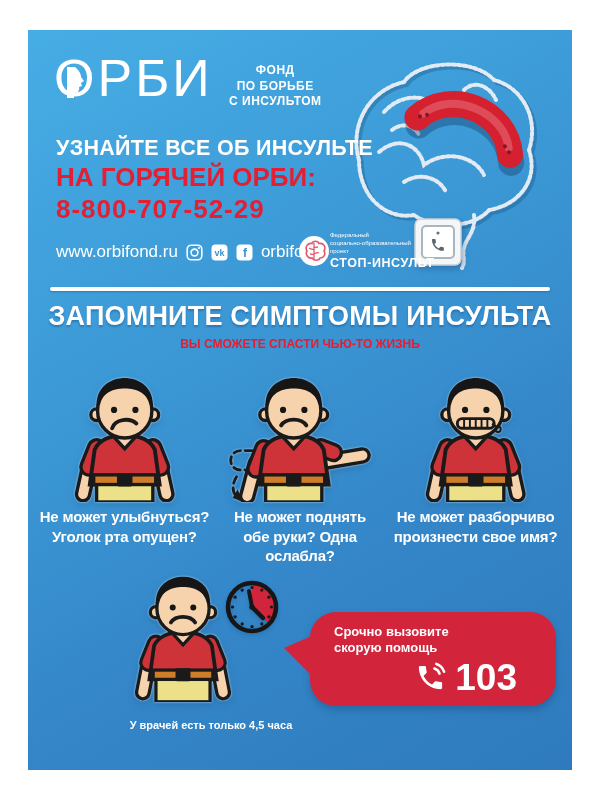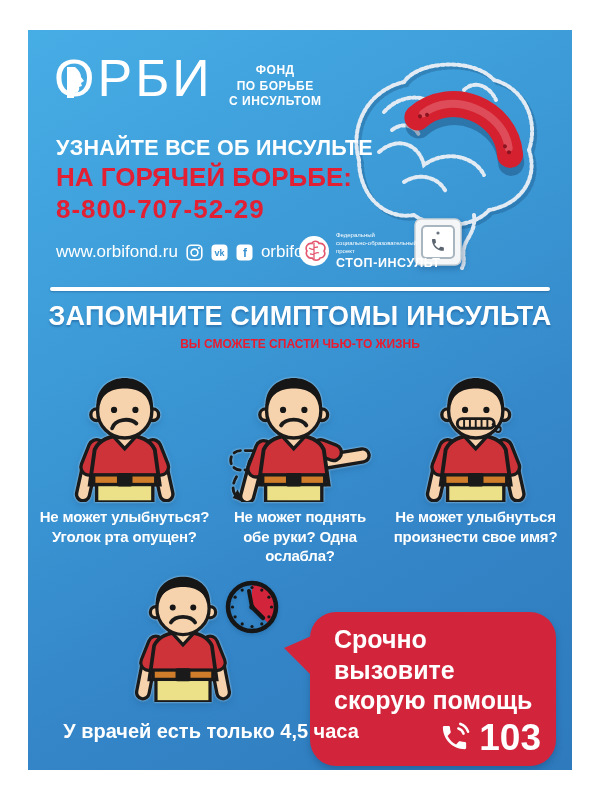--- a/index.html
+++ b/index.html
@@ -10,46 +10,46 @@
   
   .logo{left:26px;top:22px;color:#fff;font-size:52px;letter-spacing:3px;line-height:1;position:absolute;}
   .logo-face{position:absolute;left:9px;top:15px;width:23px;height:31px;}
   .tagline{left:201px;top:33px;position:absolute;color:#fff;font-size:12px;font-weight:bold;line-height:1.3;letter-spacing:.5px;text-align:center;}
   .hl1{left:28px;top:106px;position:absolute;color:#fff;font-size:21.5px;font-weight:bold;letter-spacing:.3px;}
   .hl2{left:28px;top:132px;position:absolute;color:#e31f33;font-size:26px;font-weight:bold;}
   .hl-phone{left:28px;top:164px;position:absolute;color:#e31f33;font-size:26px;font-weight:bold;letter-spacing:1px;}
   .contacts{left:28px;top:212px;position:absolute;display:flex;align-items:center;gap:8px;color:#fff;font-size:17px;}
   .soc{width:17px;height:17px;display:inline-flex;align-items:center;justify-content:center;}
   .soc svg{width:17px;height:17px;}
-  .partner{left:270px;top:202px;position:absolute;display:flex;align-items:center;gap:6px;color:#fff;}
+  .partner{left:270px;top:202px;position:absolute;display:flex;align-items:center;color:#fff;}
   .plabel{font-size:6px;line-height:1.3;}
   .pname{font-size:12.5px;font-weight:bold;letter-spacing:.6px;margin-top:1px;}
   .socket{left:386px;top:188px;position:absolute;width:48px;height:50px;filter:drop-shadow(2px 3px 3px rgba(20,60,110,.35));}
   .artwork{left:296px;top:0px;position:absolute;width:250px;height:245px;}
 
   
   .divider{left:22px;top:257px;position:absolute;width:500px;height:4px;background:#fff;border-radius:2px;box-shadow:0 1px 2px rgba(20,70,120,.4);}
   .headline{left:0;top:271px;position:absolute;width:100%;text-align:center;color:#fff;font-size:27px;font-weight:bold;letter-spacing:.2px;text-shadow:0 2px 2px rgba(25,80,140,.45);}
   .subheadline{left:0;top:307px;position:absolute;width:100%;text-align:center;color:#ea1b2e;font-size:12px;font-weight:bold;}
 
   .symptoms{left:0;top:344px;right:0;position:absolute;display:flex;justify-content:space-between;padding:0 10px;}
   .symptom{width:33%;display:flex;flex-direction:column;align-items:center;}
   .symptom svg{height:128px;filter:drop-shadow(0 0 1px rgba(200,230,250,.9)) drop-shadow(0 3px 3px rgba(20,70,120,.25));}
   .caption{margin-top:5px;text-align:center;color:#fff;font-size:15px;font-weight:bold;line-height:1.3;letter-spacing:-.2px;}
 
   
   .fig4{left:85px;top:543px;position:absolute;width:140px;filter:drop-shadow(0 0 1px rgba(200,230,250,.9)) drop-shadow(0 3px 3px rgba(20,70,120,.25));}
   .clock{left:192px;top:545px;position:absolute;width:64px;filter:drop-shadow(0 2px 2px rgba(20,70,120,.3));}
   .bubble{left:282px;top:582px;position:absolute;width:246px;background:#d2253c;border-radius:26px;box-shadow:0 4px 7px rgba(20,60,110,.35);padding:12px 0 10px 0;}
   .bubble::before{content:"";position:absolute;left:-26px;top:22px;border-top:14px solid transparent;border-bottom:32px solid transparent;border-right:32px solid #d2253c;}
-  .bubble-text{padding:0 16px 0 24px;color:#fff;font-size:25px;font-weight:bold;line-height:1.22;}
-  .bubble-call{display:flex;align-items:center;justify-content:flex-end;gap:9px;padding-right:15px;margin-top:3px;}
+  .bubble-text{padding:0 16px 0 24px;color:#fff;font-size:13px;font-weight:bold;line-height:1.22;}
+  .bubble-call{display:flex;align-items:center;justify-content:flex-end;gap:9px;padding-right:39px;margin-top:3px;}
   .bubble-call svg{width:31px;height:31px;}
   .bubble-number{color:#fff;font-size:37px;font-weight:bold;line-height:1;}
-  .note{left:18px;top:688px;position:absolute;width:330px;text-align:center;color:#fff;font-size:20px;font-weight:bold;line-height:1.35;}
+  .note{left:18px;top:688px;position:absolute;width:330px;text-align:center;color:#fff;font-size:11px;font-weight:bold;line-height:1.35;}
 
   
   .skin-s{fill:#f7d3ad;stroke:#1a1a1a;stroke-width:3.5;}
   .shirt{fill:#cf333a;stroke:#1a1a1a;stroke-width:4;}
   .pants{fill:#ece189;stroke:#1a1a1a;stroke-width:3.5;}
   .belt{fill:#cf7d2a;stroke:#1a1a1a;stroke-width:3.5;}
   .mouth{fill:none;stroke:#1a1a1a;stroke-width:4;stroke-linecap:round;}
   .arm-o{stroke:#1a1a1a;stroke-width:17;stroke-linecap:round;}
   .arm-i{stroke:#f7d3ad;stroke-width:10;stroke-linecap:round;}
   .slv-o{stroke:#1a1a1a;stroke-width:20;stroke-linecap:round;}
@@ -105,21 +105,21 @@
       <path fill="#ffffff" d="M4 0 L12 0 C16 3 18 7 18 10 L21 14 L18 16 L19 19 L16 20 C17 23 15 26 11 26 L11 31 L4 31 Z"></path>
     </svg>
   </div>
   <div class="tagline">
     <div>ФОНД</div>
     <div>ПО БОРЬБЕ</div>
     <div>С ИНСУЛЬТОМ</div>
   </div>
 
   <div class="hl1">УЗНАЙТЕ ВСЕ ОБ ИНСУЛЬТЕ</div>
-  <div class="hl2">НА ГОРЯЧЕЙ БОРЬБЕ:</div>
+  <div class="hl2">НА ГОРЯЧЕЙ ОРБИ:</div>
   <div class="hl-phone">8-800-707-52-29</div>
 
   <div class="contacts">
     <span>www.orbifond.ru</span>
     <span class="soc">
       <svg viewBox="0 0 17 17">
             <rect x="1.2" y="1.2" width="14.6" height="14.6" rx="4" fill="none" stroke="#fff" stroke-width="1.6"></rect>
             <circle cx="8.5" cy="8.5" r="3.4" fill="none" stroke="#fff" stroke-width="1.6"></circle>
             <circle cx="13" cy="4" r="1.1" fill="#fff"></circle>
           </svg>
@@ -249,21 +249,21 @@
           <line x1="63" y1="47" x2="63" y2="55" stroke="#1a1a1a" stroke-width="2"></line>
           <line x1="69" y1="47" x2="69" y2="55" stroke="#1a1a1a" stroke-width="2"></line>
           <line x1="75" y1="47" x2="75" y2="55" stroke="#1a1a1a" stroke-width="2"></line>
           <line x1="81" y1="47" x2="81" y2="55" stroke="#1a1a1a" stroke-width="2"></line>
           <line x1="87" y1="47" x2="87" y2="55" stroke="#1a1a1a" stroke-width="2"></line>
           <line x1="92" y1="51" x2="97" y2="55" stroke="#1a1a1a" stroke-width="2.5"></line>
           <circle cx="98" cy="57" r="2.8" fill="none" stroke="#1a1a1a" stroke-width="2"></circle>
         </g>
       </svg>
       <div class="caption">
-        <div>Не может улыбнуться</div>
+        <div>Не может разборчиво</div>
         <div>произнести свое имя?</div>
       </div>
     </div>
   </div>
 
   <svg class="fig4" viewBox="0 0 150 138">
     <line class="arm-o" x1="39" y1="92" x2="32" y2="128"></line>
         <line class="arm-i" x1="39" y1="92" x2="32" y2="128"></line>
     <line class="arm-o" x1="111" y1="92" x2="118" y2="128"></line>
         <line class="arm-i" x1="111" y1="92" x2="118" y2="128"></line>

